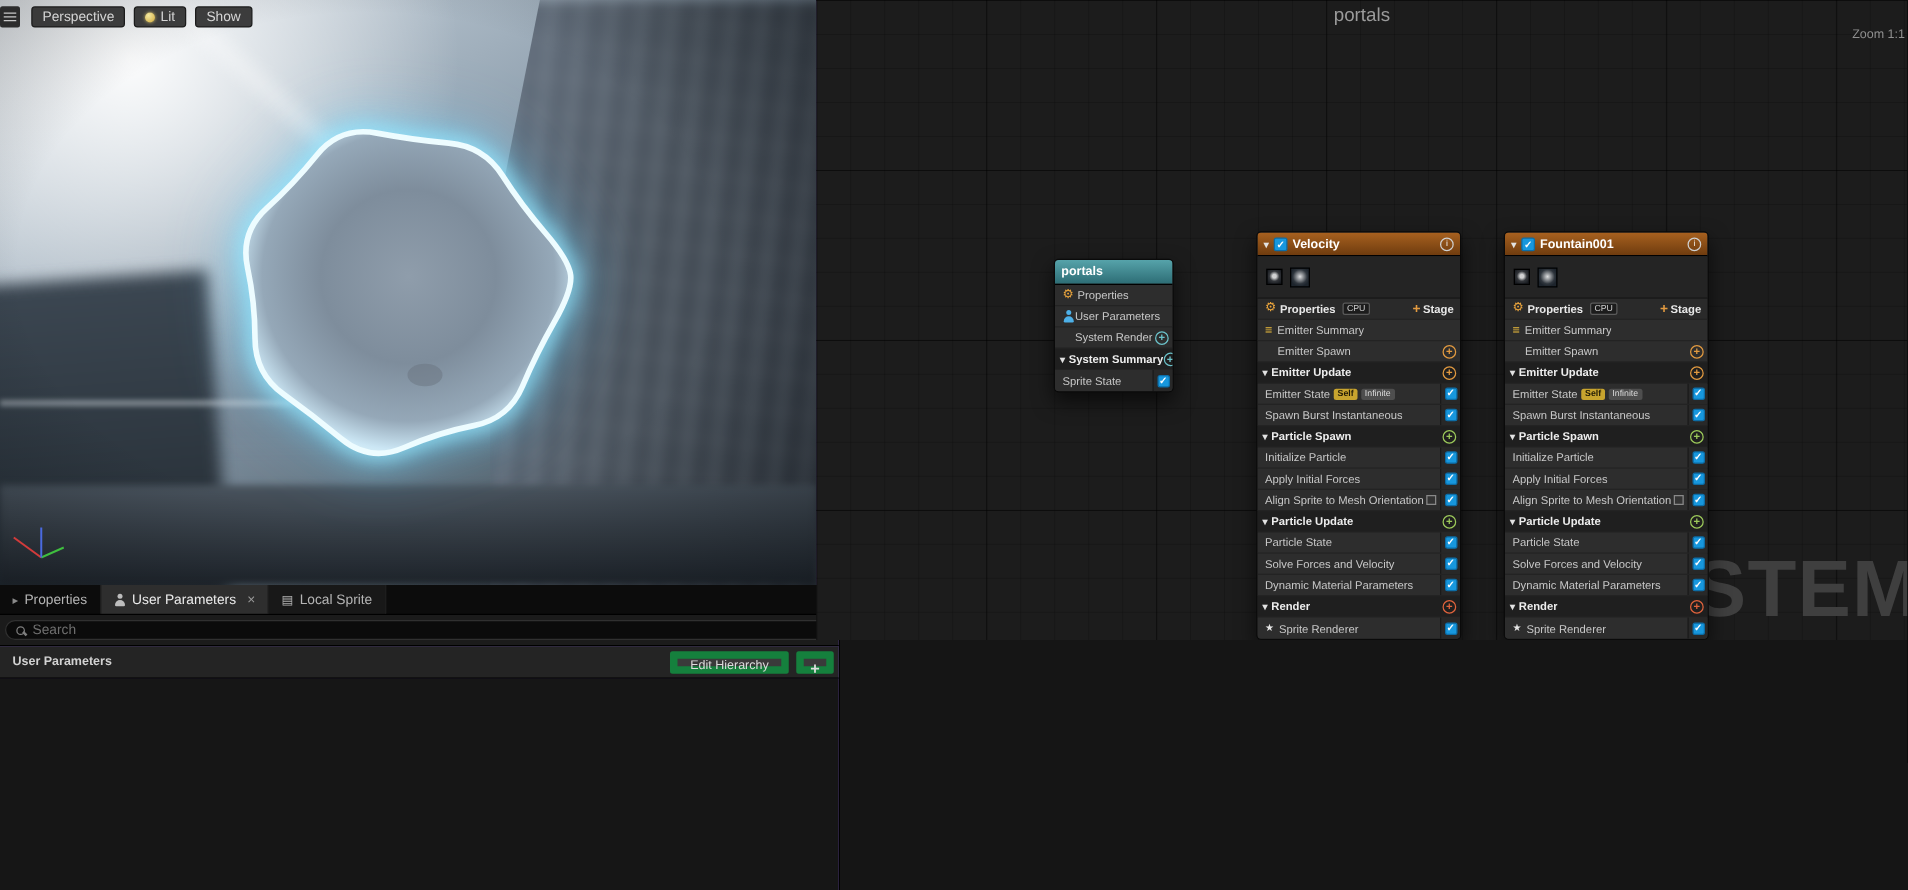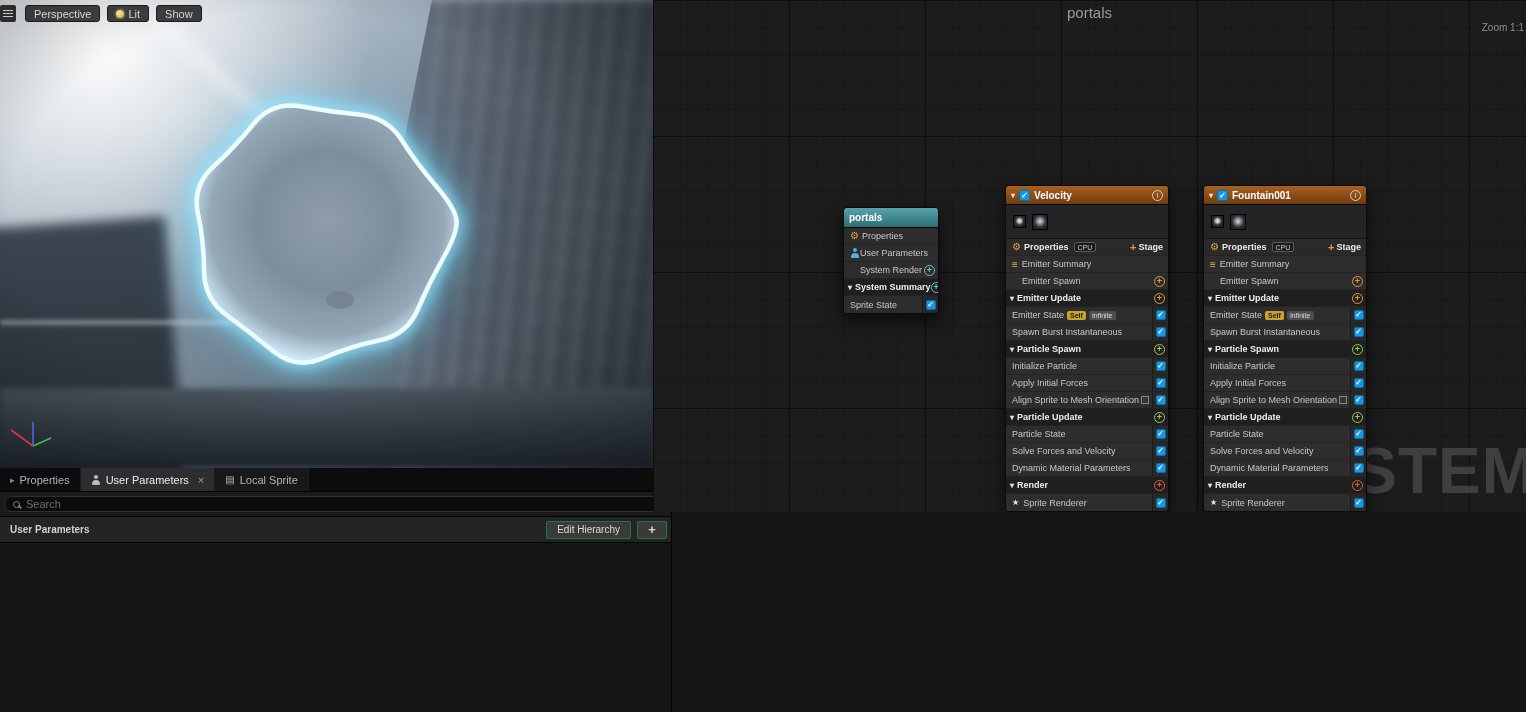--- a/index.html
+++ b/index.html
@@ -49,21 +49,21 @@
   
   .searchrow{height:25px;flex:none;background:#1b1b1b;display:flex;align-items:center;padding:0 4px;border-bottom:1px solid #000}
   .searchbox{flex:1;height:16px;background:#0b0b0b;border:1px solid #303030;border-radius:8px;display:flex;align-items:center;gap:6px;padding:0 8px;color:#6f6f6f;font-size:11px}
   .mag{width:7px;height:7px;border:1.5px solid #7e7e7e;border-radius:50%;position:relative;flex:none}
   .mag::after{content:'';position:absolute;width:4px;height:1.5px;background:#7e7e7e;transform:rotate(45deg);right:-3px;bottom:-1px}
 
   
   .uprow{height:26px;flex:none;background:#242424;display:flex;align-items:center;padding:0 4px;border-bottom:1px solid #000}
   .uptitle{font-size:10px;font-weight:bold;color:#d2d2d2;margin-left:6px}
   .sp{flex:1}
-  .btn{height:18px;background:#3a3a3a;border:1px solid #15803d;border-radius:2px;color:#dcdcdc;font-size:10px;padding:0 10px;font-family:"Liberation Sans",sans-serif;cursor:default}
+  .btn{height:18px;background:#3a3a3a;border:6px solid #15803d;border-radius:2px;color:#dcdcdc;font-size:10px;padding:0 10px;font-family:"Liberation Sans",sans-serif;cursor:default}
   .btn.plusbtn{margin-left:6px;width:30px;font-size:13px;font-weight:bold;padding:0}
   .lp-filler{flex:1;background:#161616}
 
   
   .graph{position:absolute;left:653px;top:0;width:873px;height:512px;overflow:hidden;background-color:#1c1c1c;
     background-image:
       linear-gradient(rgba(0,0,0,.45) 1px, transparent 1px),
       linear-gradient(90deg, rgba(0,0,0,.45) 1px, transparent 1px),
       linear-gradient(rgba(0,0,0,.18) 1px, transparent 1px),
       linear-gradient(90deg, rgba(0,0,0,.18) 1px, transparent 1px);

